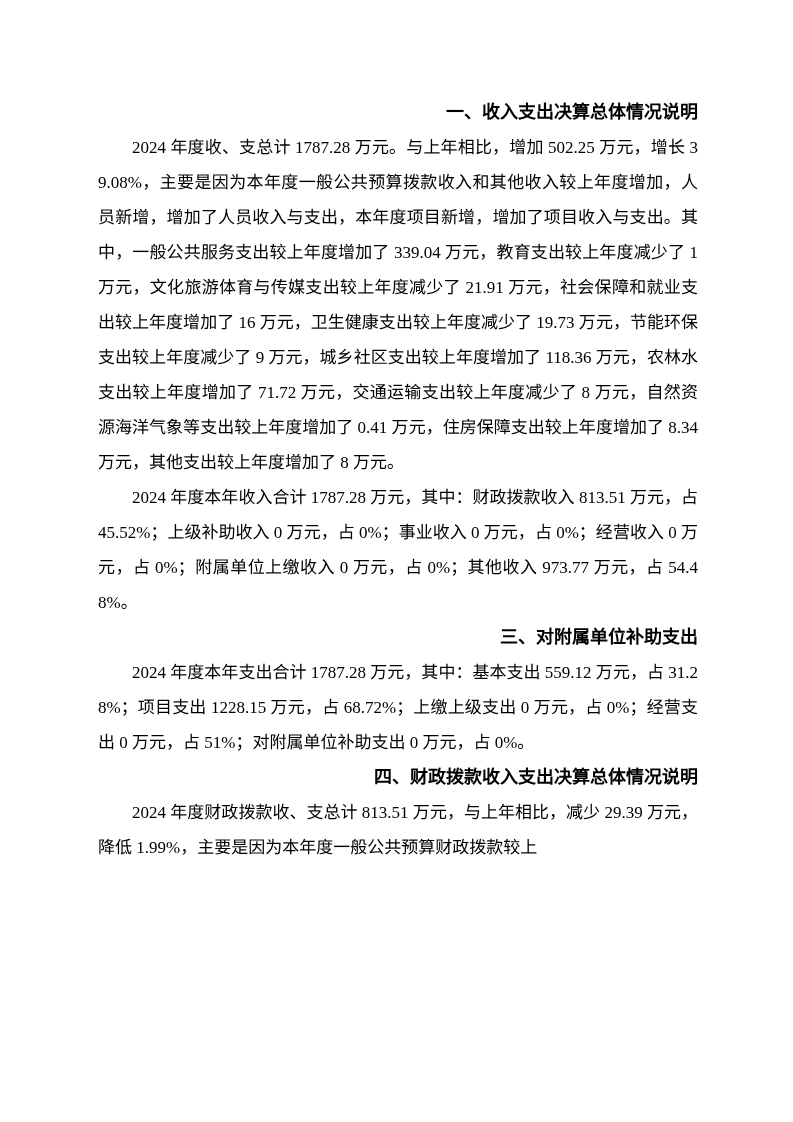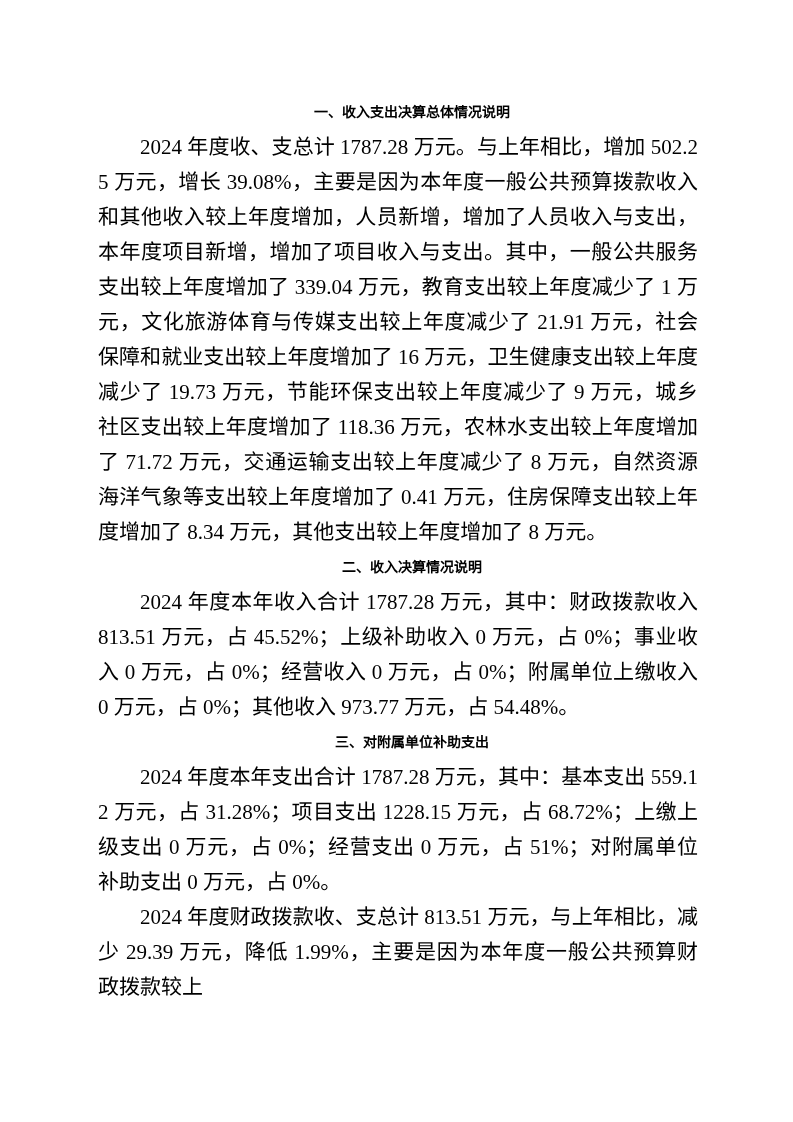--- a/index.html
+++ b/index.html
@@ -20,47 +20,47 @@
     top: 95px;
     width: 600px;
     color: #000000;
     text-align: justify;
     text-justify: inter-ideograph;
   }
   .section-heading {
     margin: 0;
     font-family: Liberation Serif, serif;
     font-weight: bold;
-    font-size: 14px;
+    font-size: 18px;
     line-height: 35px;
     text-indent: 2em;
-    text-align: center;
+    text-align: right;
     color: #000000;
   }
   .section-body {
     margin: 0;
     font-family: "Liberation Serif", "DejaVu Serif", serif;
-    font-size: 21px;
+    font-size: 17px;
     line-height: 35px;
     text-indent: 2em;
     color: #000000;
     word-break: break-all;
   }
 </style>
 </head>
 <body>
 
 <div class="page">
   <div class="content">
 
     <h2 class="section-heading">一、收入支出决算总体情况说明</h2>
     <p class="section-body">2024 年度收、支总计 1787.28 万元。与上年相比，增加 502.25 万元，增长 39.08%，主要是因为本年度一般公共预算拨款收入和其他收入较上年度增加，人员新增，增加了人员收入与支出，本年度项目新增，增加了项目收入与支出。其中，一般公共服务支出较上年度增加了 339.04 万元，教育支出较上年度减少了 1 万元，文化旅游体育与传媒支出较上年度减少了 21.91 万元，社会保障和就业支出较上年度增加了 16 万元，卫生健康支出较上年度减少了 19.73 万元，节能环保支出较上年度减少了 9 万元，城乡社区支出较上年度增加了 118.36 万元，农林水支出较上年度增加了 71.72 万元，交通运输支出较上年度减少了 8 万元，自然资源海洋气象等支出较上年度增加了 0.41 万元，住房保障支出较上年度增加了 8.34 万元，其他支出较上年度增加了 8 万元。</p>
 
-    <h2 class="section-heading">二、收入决算情况说明</h2>
     <p class="section-body">2024 年度本年收入合计 1787.28 万元，其中：财政拨款收入 813.51 万元，占 45.52%；上级补助收入 0 万元，占 0%；事业收入 0 万元，占 0%；经营收入 0 万元，占 0%；附属单位上缴收入 0 万元，占 0%；其他收入 973.77 万元，占 54.48%。</p>
 
     <h2 class="section-heading">三、对附属单位补助支出</h2>
     <p class="section-body">2024 年度本年支出合计 1787.28 万元，其中：基本支出 559.12 万元，占 31.28%；项目支出 1228.15 万元，占 68.72%；上缴上级支出 0 万元，占 0%；经营支出 0 万元，占 51%；对附属单位补助支出 0 万元，占 0%。</p>
 
+    <h2 class="section-heading">四、财政拨款收入支出决算总体情况说明</h2>
     <p class="section-body">2024 年度财政拨款收、支总计 813.51 万元，与上年相比，减少 29.39 万元，降低 1.99%，主要是因为本年度一般公共预算财政拨款较上</p>
 
   </div>
 </div>
 
 </body></html>

